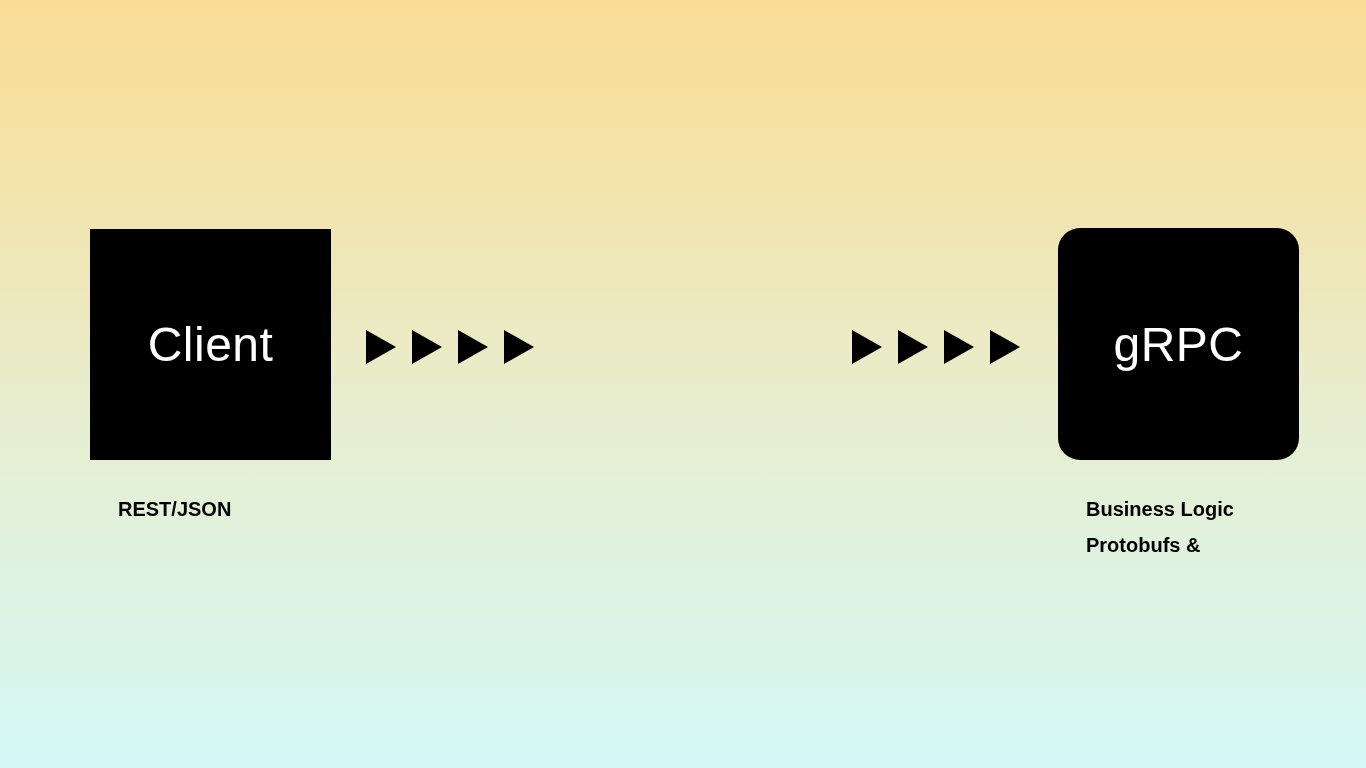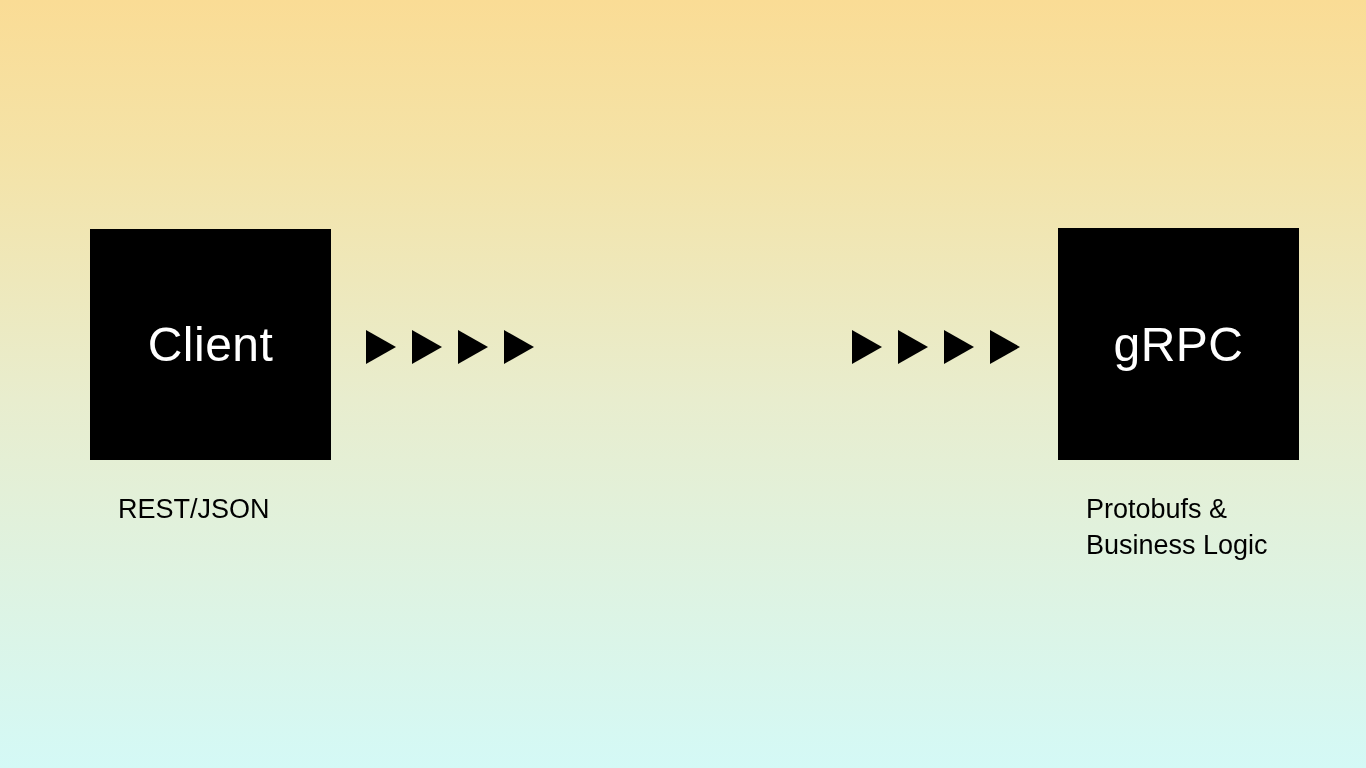--- a/index.html
+++ b/index.html
@@ -38,29 +38,29 @@
     font-size: 48px;
     font-weight: 400;
     line-height: 61px;
     letter-spacing: 0.5px;
     white-space: nowrap;
   }
   .node-caption {
     margin-top: 31px;
     padding-left: 28px;
     color: #000000;
-    font-size: 27px;
-    font-weight: 400;
+    font-size: 20px;
+    font-weight: 700;
     line-height: 36px;
     white-space: nowrap;
   }
   .node-1 { left: 90px;  top: 229px; }
   .node-2 { left: 574px; top: 229px; }
   .node-3 { left: 1058px; top: 228px; }
-  .node-3 .node-box { height: 232px; }
+  .node-3 .node-box { height: 232px; border-radius: 22px; }
 
   .arrow-group {
     position: absolute;
     top: 330px;
     display: flex;
     gap: 16px;
   }
   .arrow-group-1 { left: 366px; }
   .arrow-group-2 { left: 852px; }
   .tri {
@@ -101,18 +101,18 @@
     <div class="tri"></div>
   </div>
 
   <div class="node node-3">
     <div class="node-box">
       <div class="node-title">
         <div>gRPC</div>
       </div>
     </div>
     <div class="node-caption">
+      <div>Business Logic</div>
       <div>Protobufs &amp;</div>
-      <div>Business Logic</div>
     </div>
   </div>
 
 </div>
 
 </body></html>

